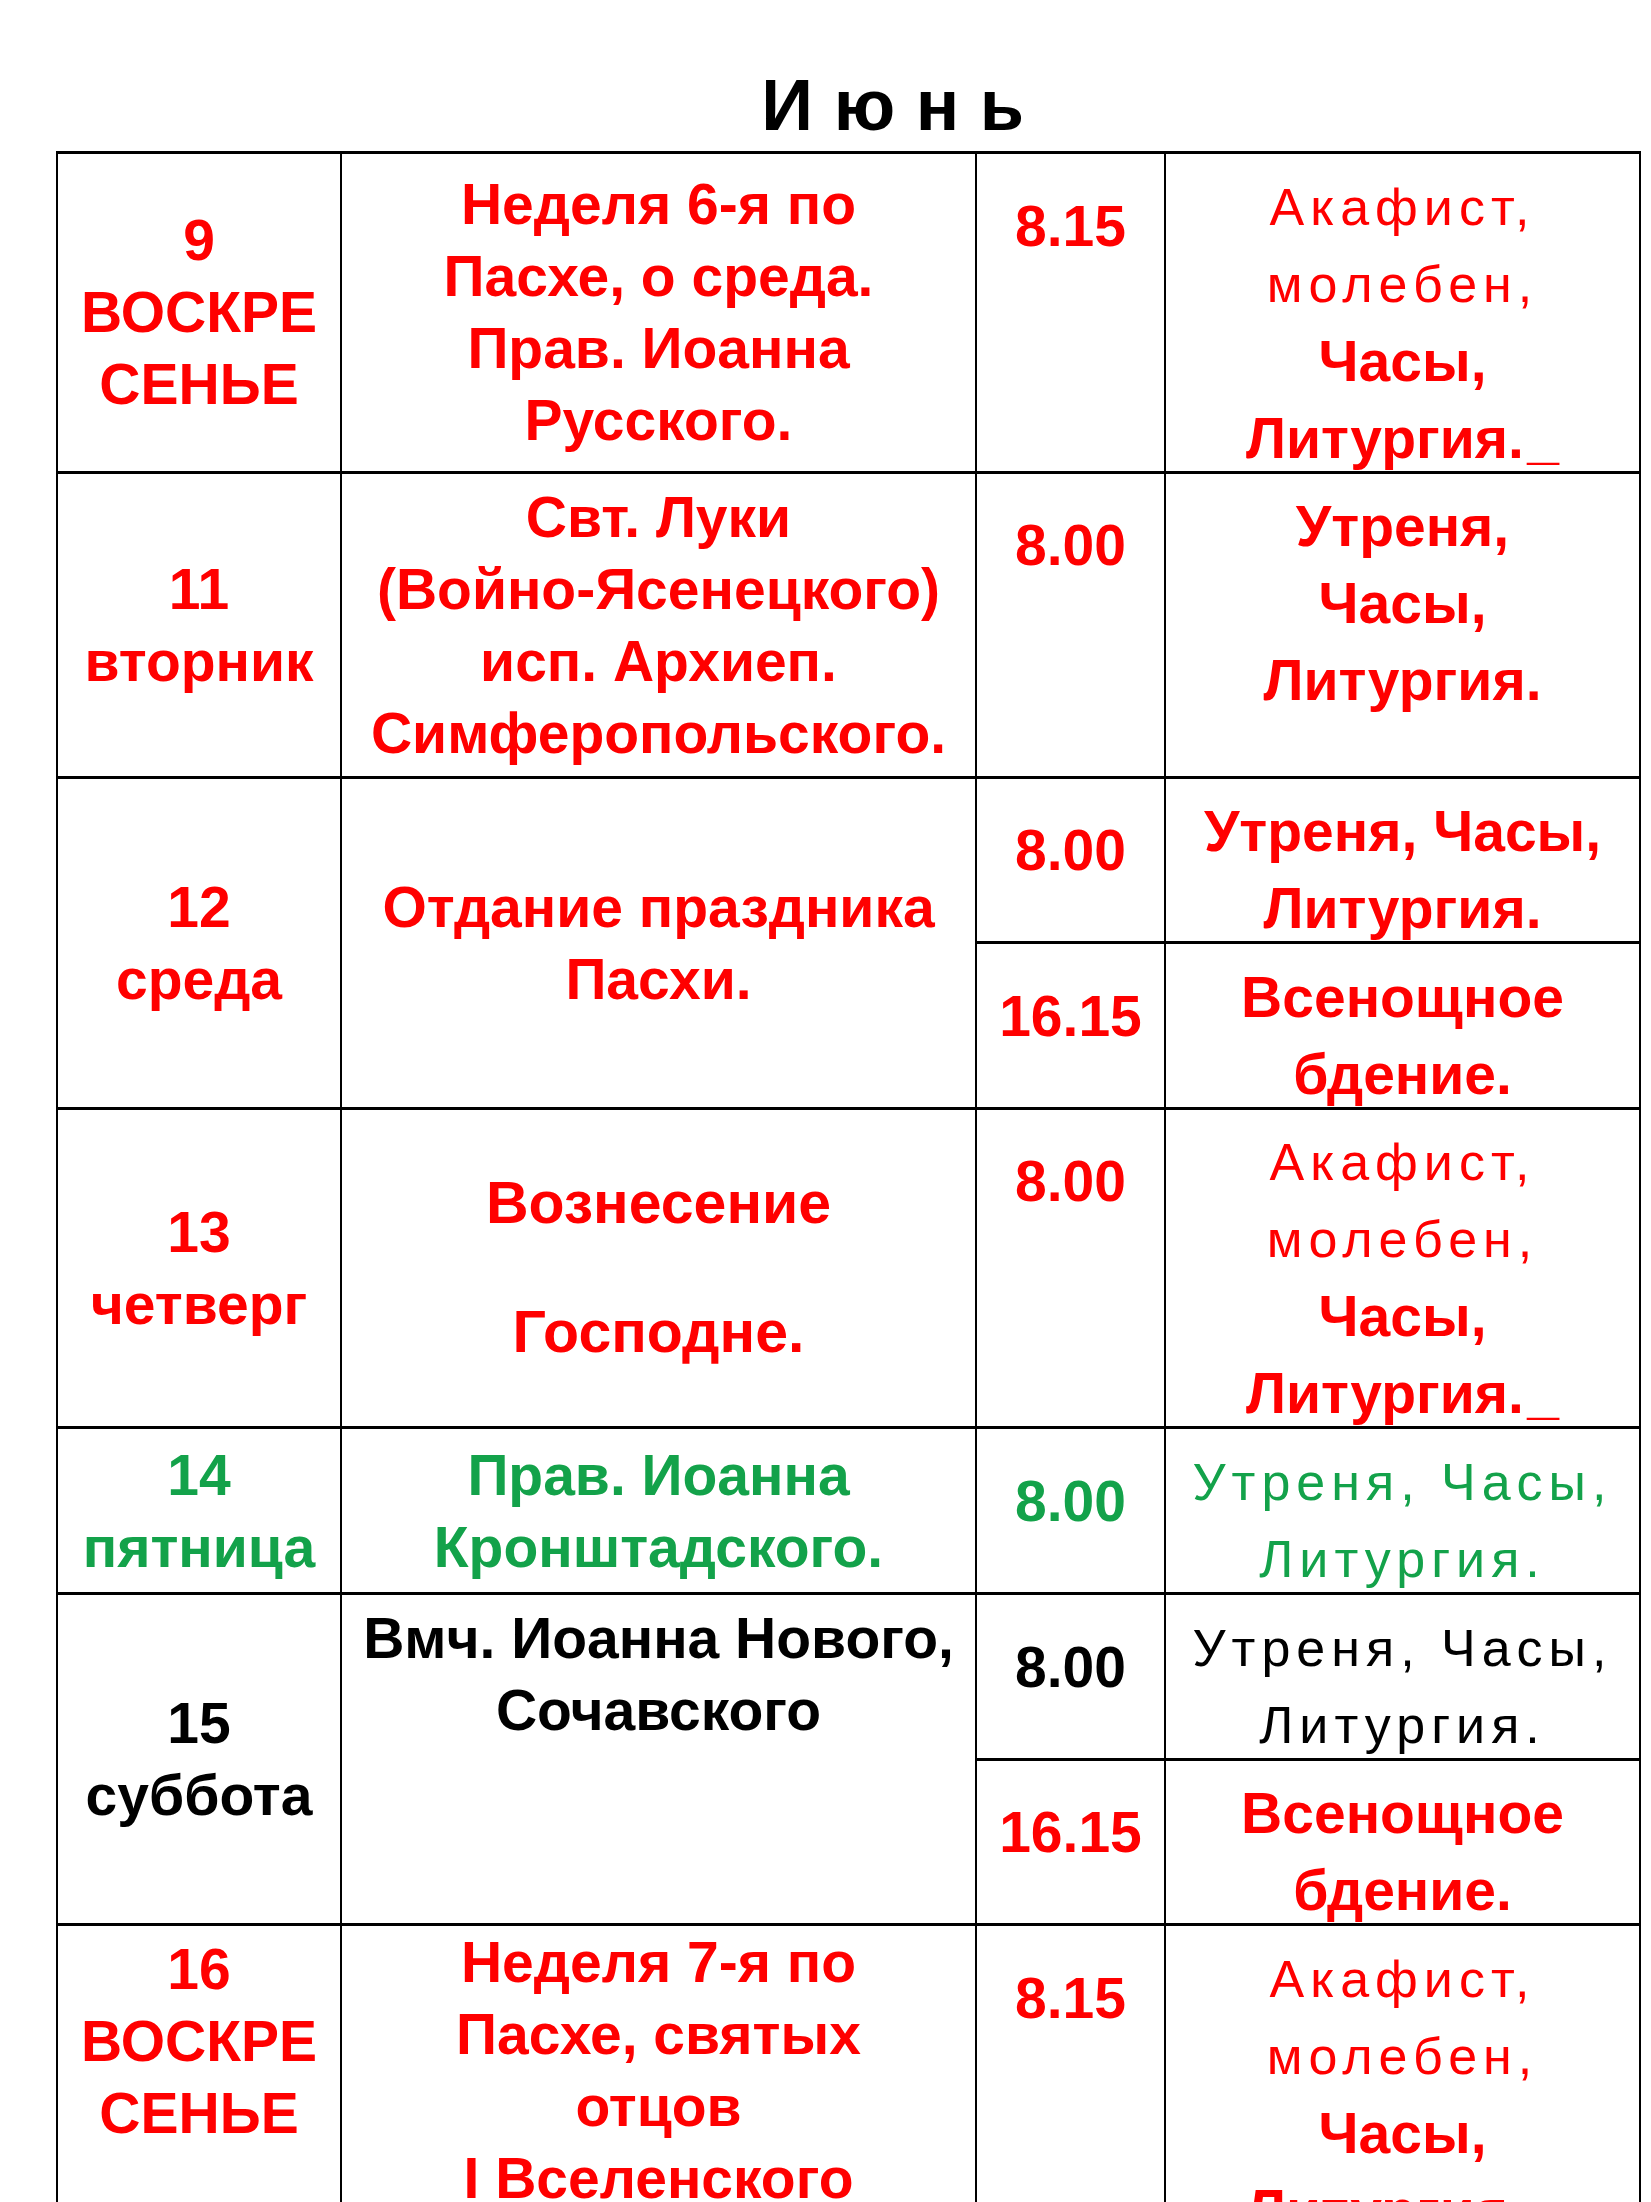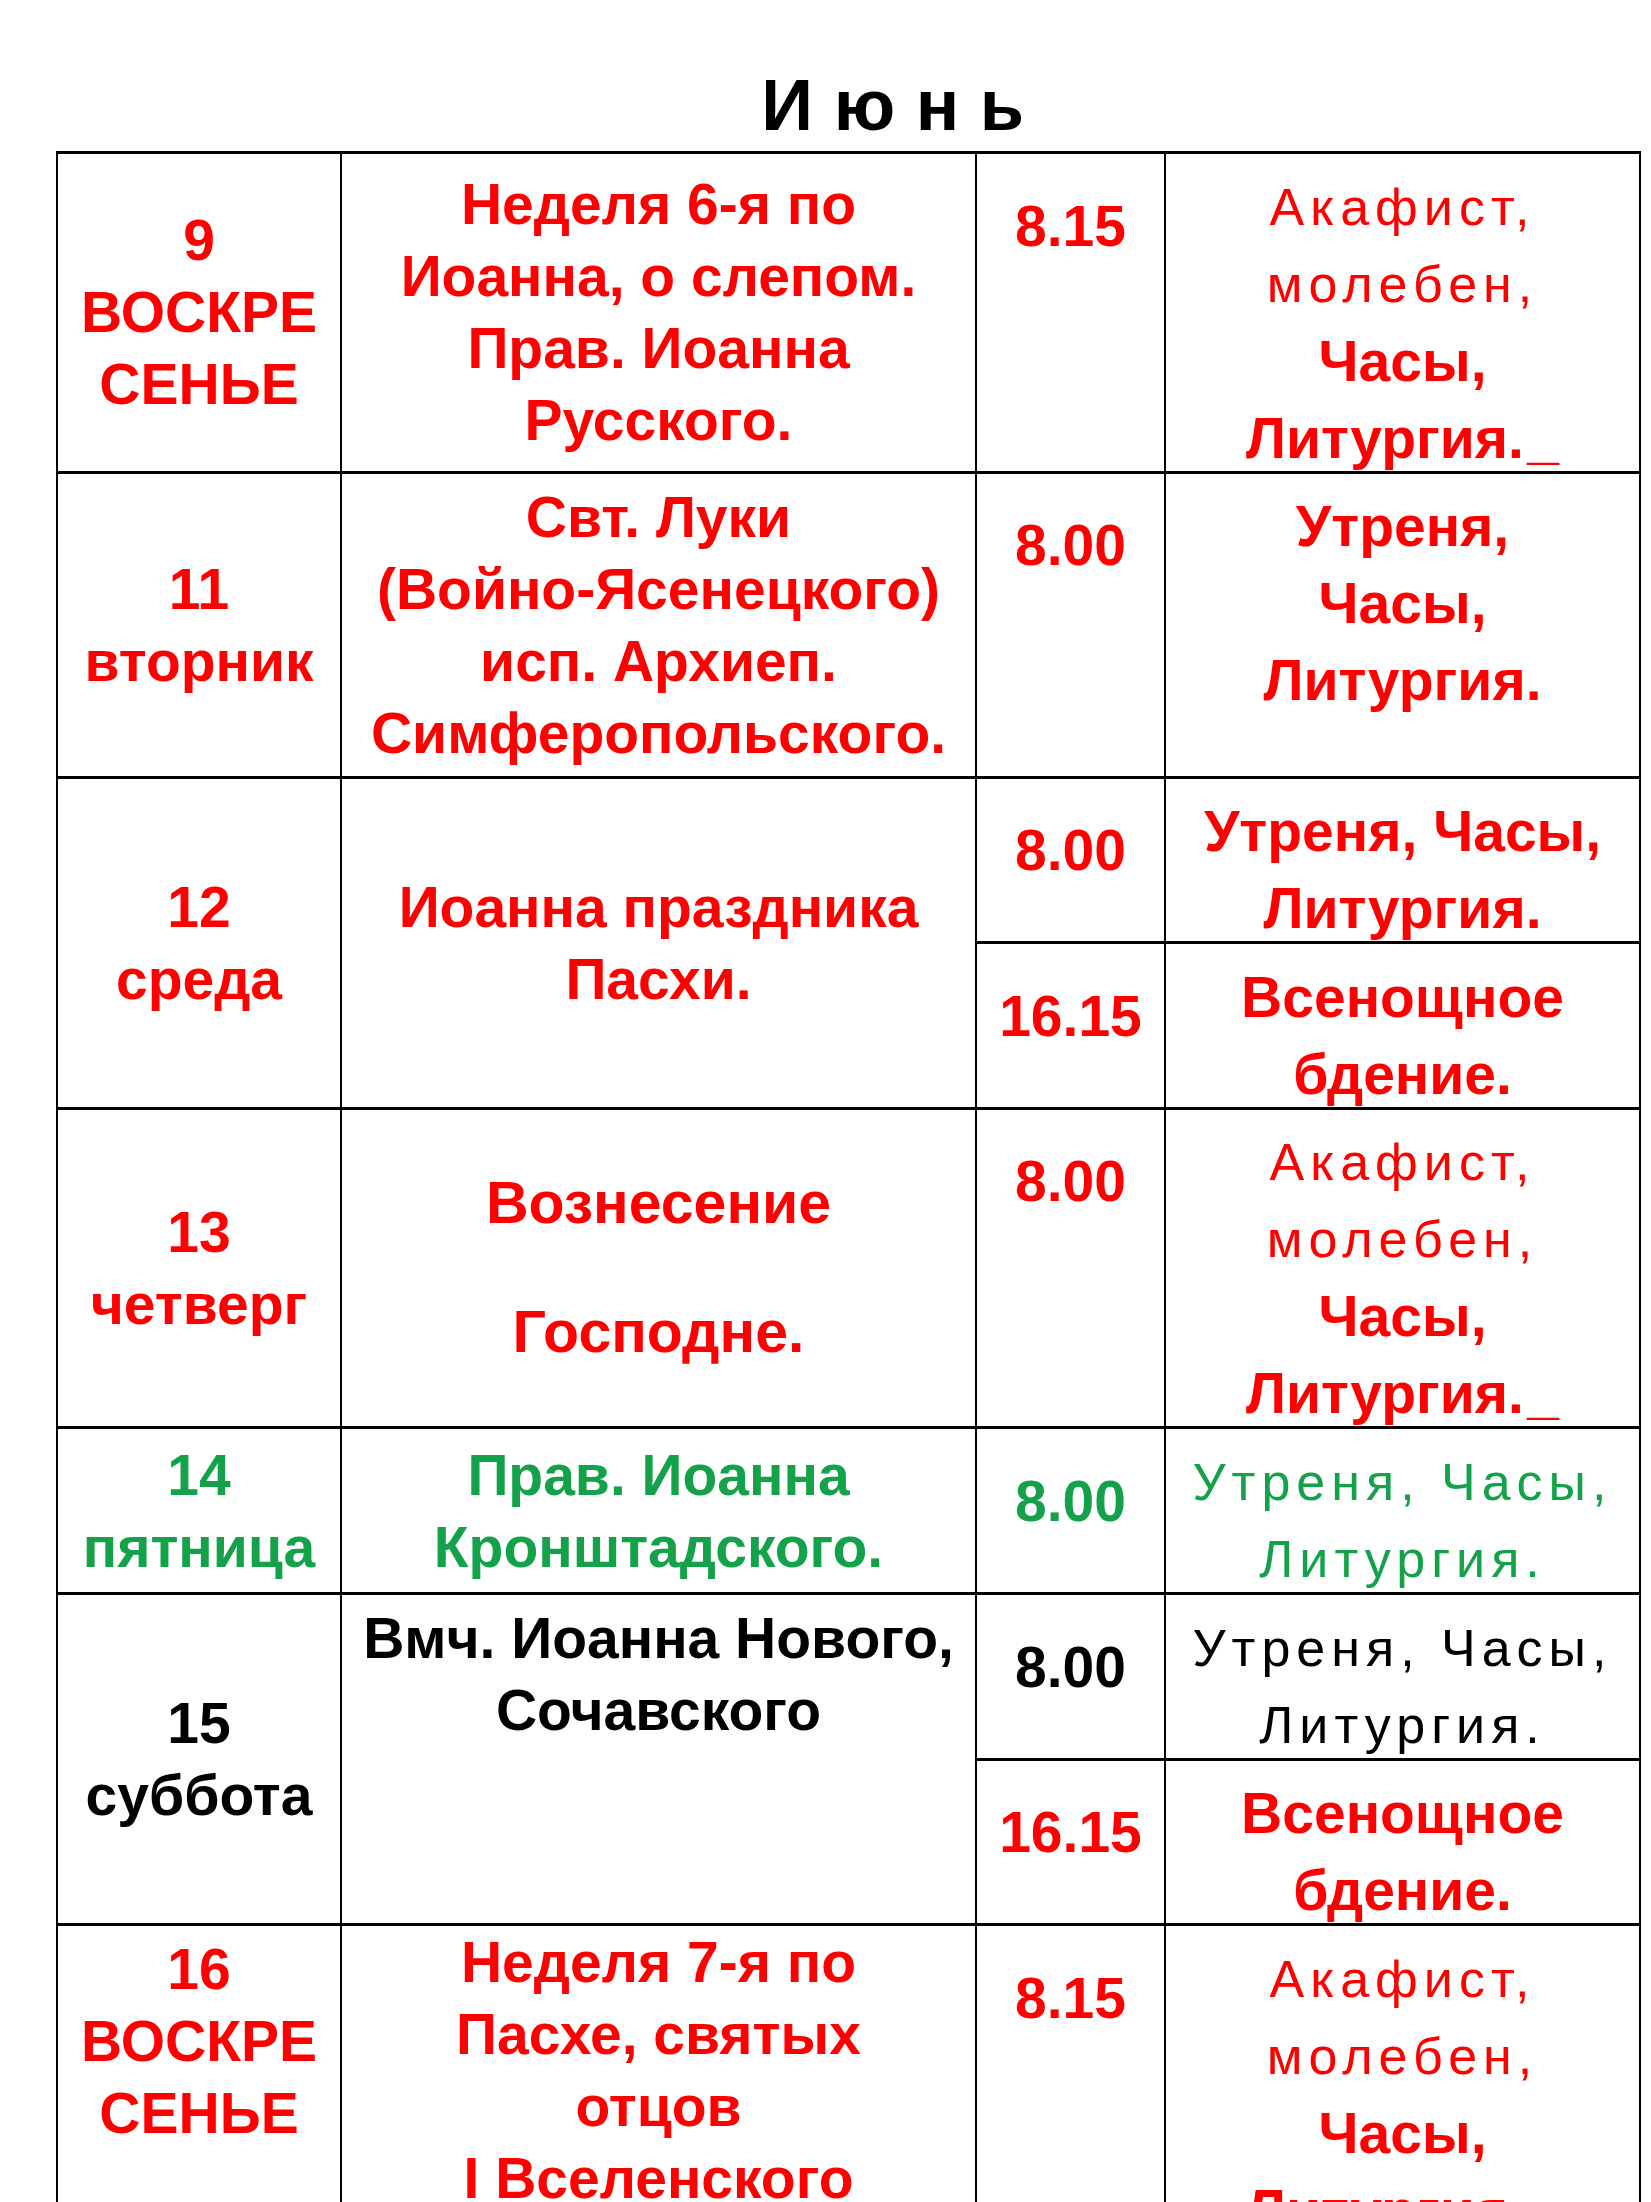--- a/index.html
+++ b/index.html
@@ -67,21 +67,21 @@
 
     <tbody>
         <tr style="height:283px">
       <td class="c-day" data-color="red">
         <div class="dline">9</div>
         <div class="dline">ВОСКРЕ</div>
         <div class="dline">СЕНЬЕ</div>
       </td>
       <td class="c-feast" data-color="red">
         <div class="fline">Неделя 6-я по</div>
-        <div class="fline">Иоанна, о слепом.</div>
+        <div class="fline">Пасхе, о среда.</div>
         <div class="fline">Прав. Иоанна</div>
         <div class="fline">Русского.</div>
       </td>
       <td class="c-time" data-color="red">
         <div class="tline">8.15</div>
       </td>
       <td class="c-serv" data-color="red">
         <div class="sline" data-style="light"><span>Акафист,</span></div>
         <div class="sline" data-style="light"><span>молебен,</span></div>
         <div class="sline" data-style="bold"><span>Часы,</span></div>
@@ -109,21 +109,21 @@
         <div class="sline" data-style="bold"><span>Литургия.</span></div>
       </td>
     </tr>
 
     <tr style="height:129px">
       <td class="c-day" rowspan="2" data-color="red">
         <div class="dline">12</div>
         <div class="dline">среда</div>
       </td>
       <td class="c-feast" rowspan="2" data-color="red">
-        <div class="fline">Иоанна праздника</div>
+        <div class="fline">Отдание праздника</div>
         <div class="fline">Пасхи.</div>
       </td>
       <td class="c-time" data-color="red">
         <div class="tline">8.00</div>
       </td>
       <td class="c-serv" data-color="red">
         <div class="sline" data-style="bold"><span>Утреня, Часы,</span></div>
         <div class="sline" data-style="bold"><span>Литургия.</span></div>
       </td>
     </tr>

